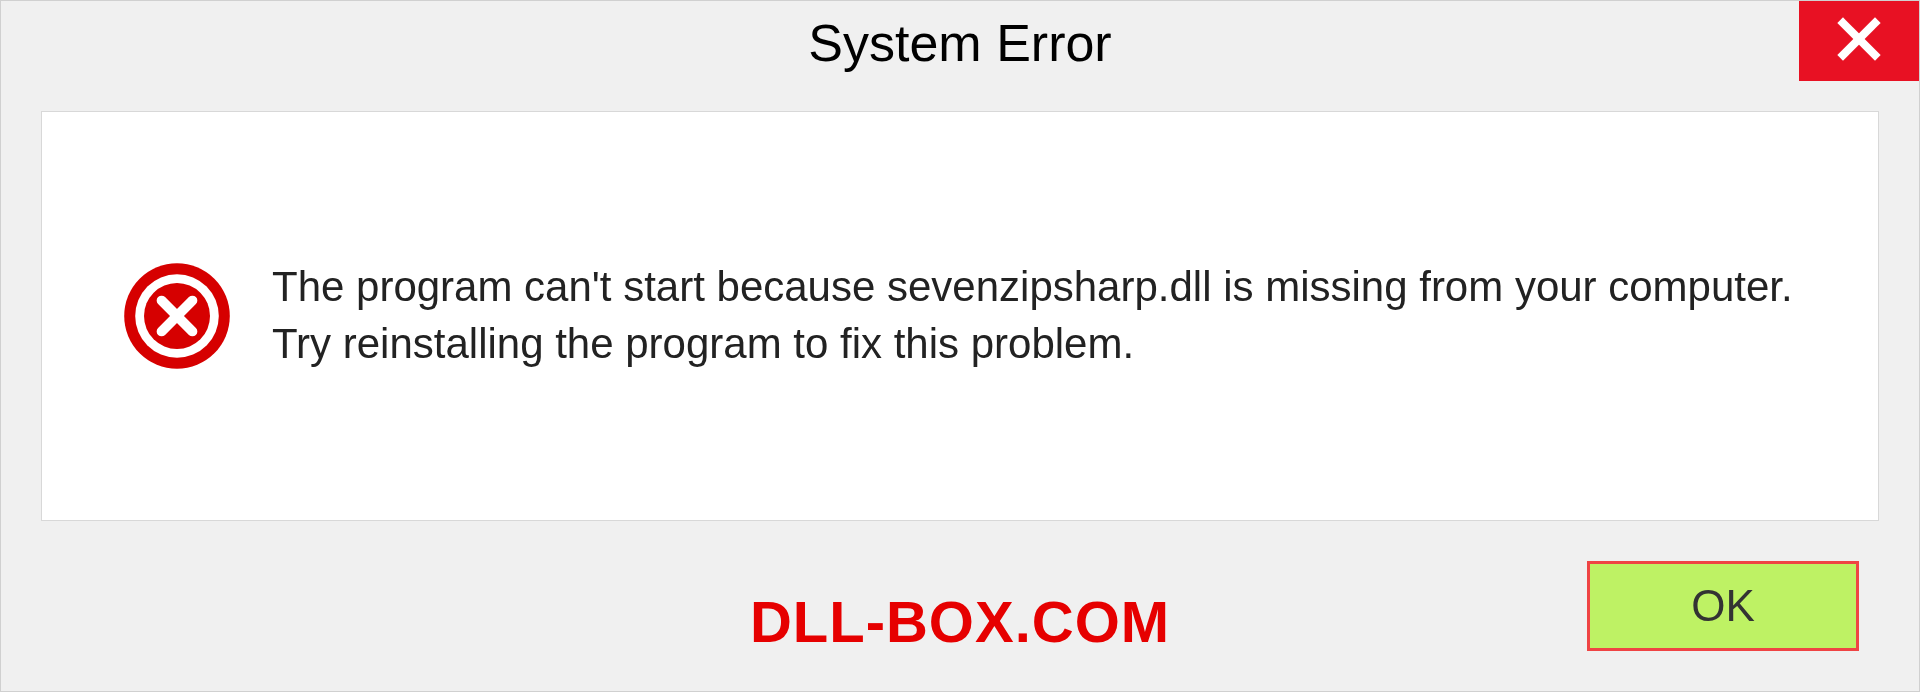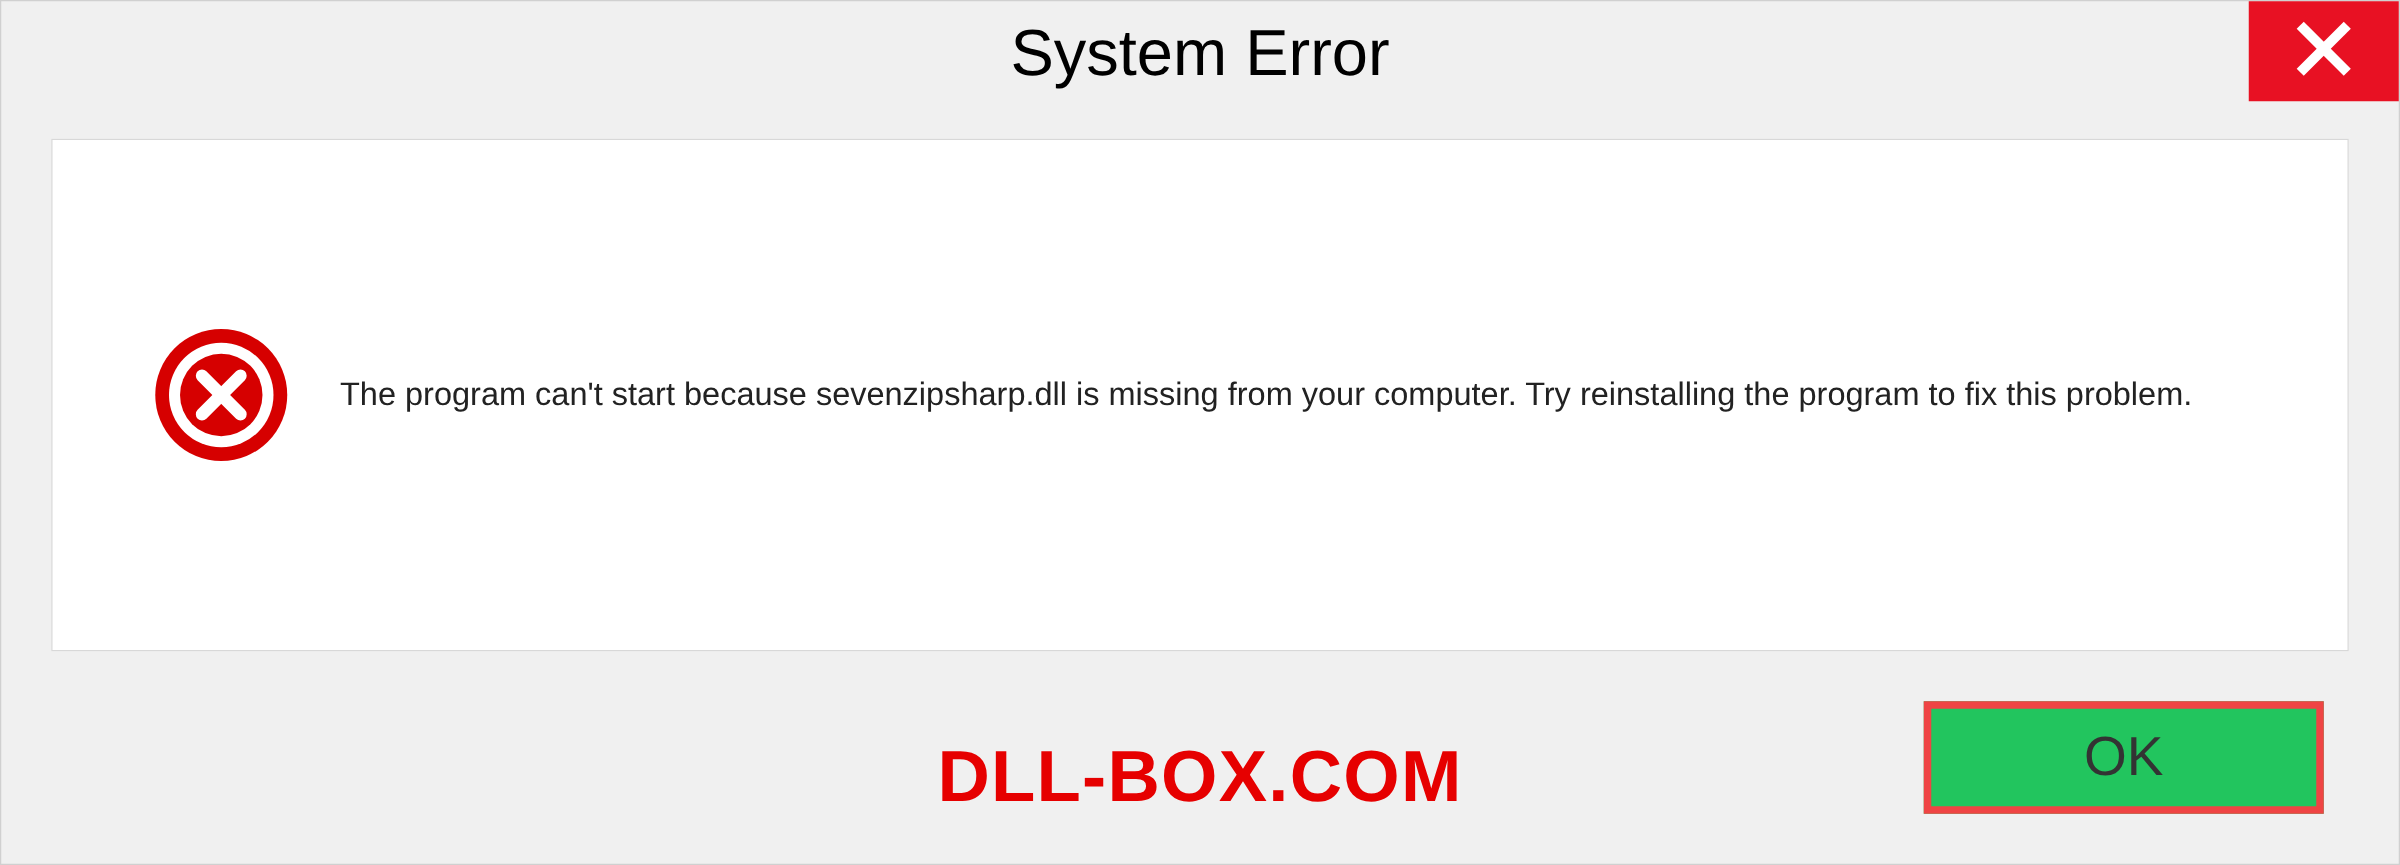--- a/index.html
+++ b/index.html
@@ -67,21 +67,21 @@
       flex-shrink: 0;
       width: 110px;
       height: 110px;
       margin-right: 40px;
     }
     .error-icon svg {
       width: 100%;
       height: 100%;
     }
     .message-text {
-      font-size: 26px;
+      font-size: 42px;
       line-height: 1.35;
       color: #222222;
       font-weight: 400;
     }
     .footer {
       height: 170px;
       display: flex;
       align-items: center;
       justify-content: flex-end;
       padding: 0 60px;
@@ -92,24 +92,24 @@
       left: 50%;
       transform: translateX(-50%);
       font-size: 58px;
       font-weight: 800;
       color: #e60000;
       letter-spacing: 1px;
       font-family: Arial, sans-serif;
       margin-top: 30px;
     }
     .ok-button {
-      width: 320px;
+      width: 272px;
       height: 90px;
-      background: #22c55e;
-      border: 6px solid #ef4444;
+      background: #bef264;
+      border: 3px solid #ef4444;
       font-size: 44px;
       color: #333333;
       display: flex;
       align-items: center;
       justify-content: center;
       cursor: pointer;
       font-family: "Segoe UI", Tahoma, Arial, sans-serif;
     }
   </style>
 </head>

